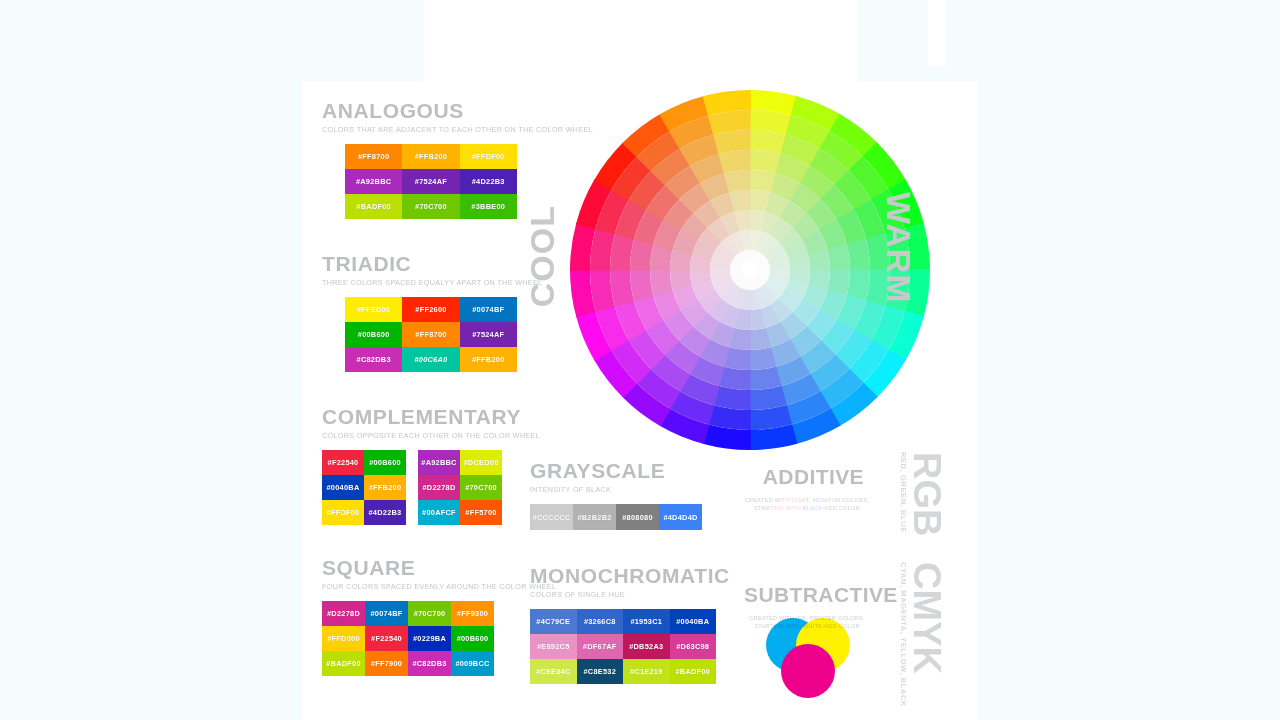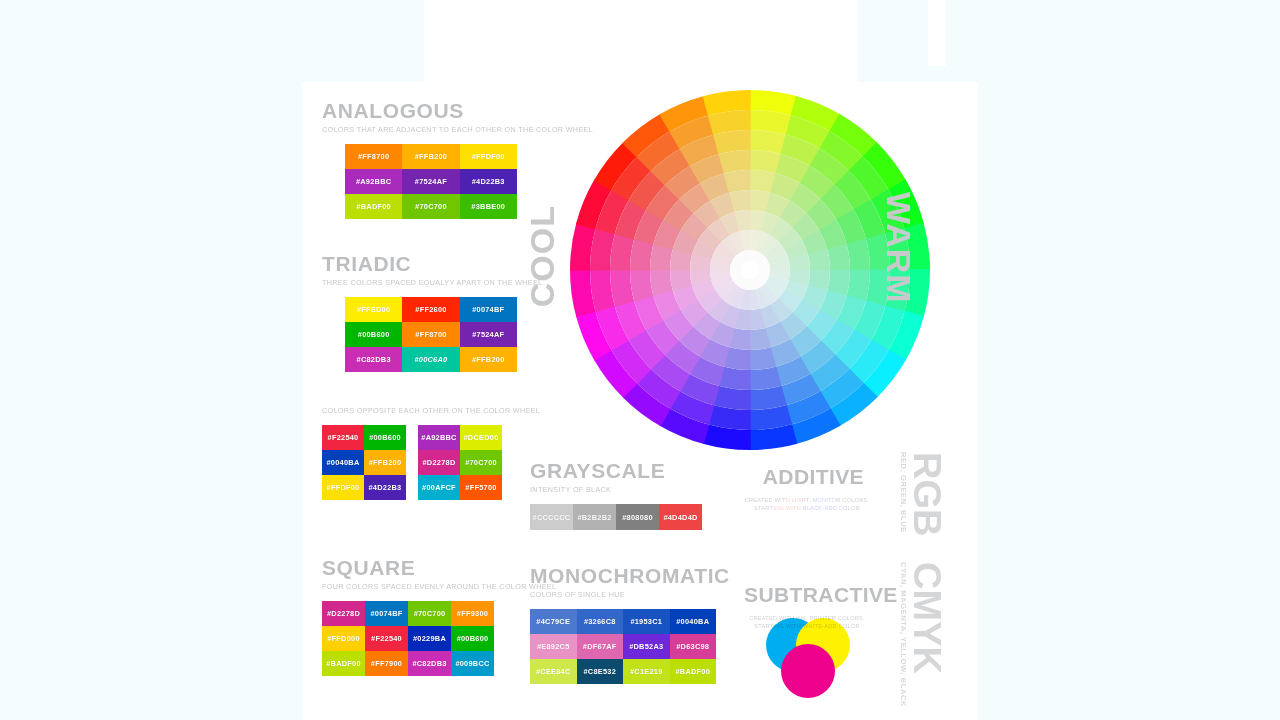--- a/index.html
+++ b/index.html
@@ -436,20 +436,21 @@
         <div class="swatch" style="background: rgb(0, 182, 0);">#00B600</div>
         <div class="swatch" style="background: rgb(255, 135, 0);">#FF8700</div>
         <div class="swatch" style="background: rgb(117, 36, 175);">#7524AF</div>
         <div class="swatch" style="background: rgb(200, 45, 179);">#C82DB3</div>
         <div class="swatch" style="background: rgb(0, 198, 160); font-style: italic;">#00C6A0</div>
         <div class="swatch" style="background: rgb(255, 178, 0);">#FFB200</div>
       </div>
   </div>
 
   <div class="section" style="left:322px; top:406px;">
+    <p class="sec-title">COMPLEMENTARY</p>
     <p class="sec-sub">COLORS OPPOSITE EACH OTHER ON THE COLOR WHEEL</p>
     <div class="comp-wrap">
       <div class="grid grid-2" id="grid-comp-a">
           <div class="swatch" style="background: rgb(242, 37, 64);">#F22540</div>
           <div class="swatch" style="background: rgb(0, 182, 0);">#00B600</div>
           <div class="swatch" style="background: rgb(0, 64, 186);">#0040BA</div>
           <div class="swatch" style="background: rgb(255, 178, 0);">#FFB200</div>
           <div class="swatch" style="background: rgb(255, 223, 0);">#FFDF00</div>
           <div class="swatch" style="background: rgb(77, 34, 179);">#4D22B3</div>
         </div>
@@ -483,35 +484,35 @@
       </div>
   </div>
 
   <div class="section" style="left:530px; top:460px;">
     <p class="sec-title">GRAYSCALE</p>
     <p class="sec-sub">INTENSITY OF BLACK</p>
     <div class="grid grid-gray" id="grid-grayscale">
         <div class="swatch" style="background: rgb(204, 204, 204); color: rgba(255, 255, 255, 0.95);">#CCCCCC</div>
         <div class="swatch" style="background: rgb(178, 178, 178); color: rgba(255, 255, 255, 0.95);">#B2B2B2</div>
         <div class="swatch" style="background: rgb(128, 128, 128);">#808080</div>
-        <div class="swatch" style="background: #ef4444;">#4D4D4D</div>
+        <div class="swatch" style="background: #3b82f6;">#4D4D4D</div>
       </div>
   </div>
 
   <div class="section" style="left:530px; top:565px;">
     <p class="sec-title">MONOCHROMATIC</p>
     <p class="sec-sub">COLORS OF SINGLE HUE</p>
     <div class="grid grid-4-mono" id="grid-monochromatic">
         <div class="swatch" style="background: rgb(76, 121, 206);">#4C79CE</div>
         <div class="swatch" style="background: rgb(50, 102, 200);">#3266C8</div>
         <div class="swatch" style="background: rgb(25, 83, 193);">#1953C1</div>
         <div class="swatch" style="background: rgb(0, 64, 186);">#0040BA</div>
         <div class="swatch" style="background: rgb(232, 146, 197);">#E892C5</div>
         <div class="swatch" style="background: rgb(223, 103, 175);">#DF67AF</div>
-        <div class="swatch" style="background: #6d28d9;">#DB52A3</div>
+        <div class="swatch" style="background: #be185d;">#DB52A3</div>
         <div class="swatch" style="background: rgb(214, 60, 152);">#D63C98</div>
         <div class="swatch" style="background: rgb(206, 232, 76);">#CEE84C</div>
         <div class="swatch" style="background: #0c4a6e;">#C8E532</div>
         <div class="swatch" style="background: rgb(193, 226, 25);">#C1E219</div>
         <div class="swatch" style="background: rgb(186, 223, 0);">#BADF00</div>
       </div>
   </div>
 
   <div class="section" style="left:742px; top:458px; width:130px;">
     <p class="right-sec-title">ADDITIVE</p>

